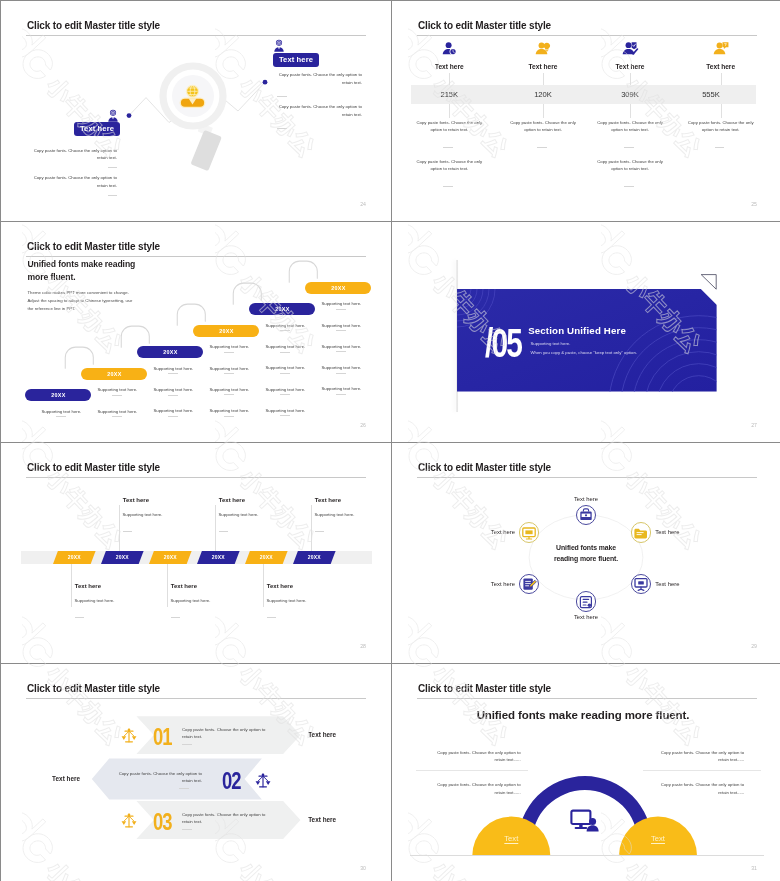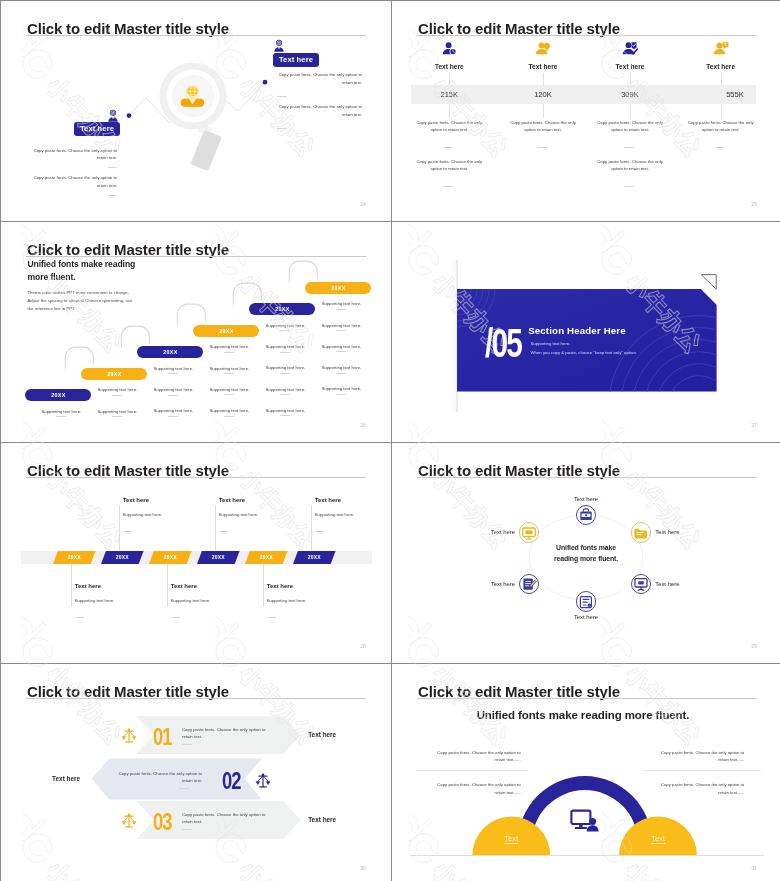--- a/index.html
+++ b/index.html
@@ -4,21 +4,21 @@
 <style>
   * { box-sizing: border-box; margin:0; padding:0; }
   html,body { width:780px; height:881px; background:#ffffff; }
   body { font-family:"Liberation Sans", sans-serif; -webkit-font-smoothing:antialiased; }
   .grid { width:780px; height:881px; display:grid; grid-template-columns:390px 390px;
           grid-template-rows:220px 220px 220px 221px; background:#8a8a8a; gap:1px;
           padding:1px 0 0 1px; }
   .slide { position:relative; background:#fff; overflow:hidden; }
   .wm { position:absolute; inset:0; pointer-events:none; z-index:1; opacity:1; }
   .content { position:absolute; inset:0; z-index:2; }
-  .title { position:absolute; left:26px; top:18.5px; font-size:15px; font-weight:bold; color:#231f20; letter-spacing:-0.15px;}
+  .title { position:absolute; left:26px; top:18.5px; font-size:10px; font-weight:bold; color:#231f20; letter-spacing:-0.15px;}
   .titlerule { position:absolute; left:25px; right:25px; top:33.5px; height:1px; background:#c8c8c8; }
   .node-btn { position:absolute; background:#2a249c; color:#fff; border-radius:3px;
      font-size:7.6px; font-weight:bold; text-align:center; line-height:13.5px; letter-spacing:.1px;}
   .para { position:absolute; font-size:4.3px; color:#3f3f3f; line-height:7.8px; text-align:right; }
   .dashlet { position:absolute; width:9.5px; height:1px; background:#d5d5d5; }
   
   .abs { position:absolute; }
   .s1g { position:absolute; left:0; top:0; }
 
   .wmlayer { position:absolute; left:0; top:0; width:780px; height:881px; z-index:50; pointer-events:none; opacity:0.55; }
@@ -182,21 +182,21 @@
       <div class="s2lab" style="left:198.0px;top:62px;width:80px;">Text here</div>
       <div class="s2val" style="left:198.0px;top:89px;width:80px;">309K</div>
       <div class="s2vl" style="left:238.0px;top:72px;height:12px;"></div>
       <svg class="abs" style="left:319.7px;top:40px;" width="18" height="15" viewBox="0 0 23 19">
         <circle cx="9.6" cy="5.6" r="3.8" fill="#f2b01c"></circle>
       <path d="M2.2 17 C2.2 12.6 5.6 10 9.6 10 C13.6 10 17 12.6 17 17 Z" fill="#f2b01c"></path>
       <path d="M13.4 1.6 L21 1.6 L21 7.8 L17.8 7.8 L15.2 10.2 L15.2 7.8 L13.4 7.8 Z" fill="#f2b01c"></path>
       <text x="17.2" y="6.6" font-size="5.2" font-weight="bold" fill="#fff" text-anchor="middle" font-family="Liberation Sans, sans-serif">?</text>
       </svg>
       <div class="s2lab" style="left:288.7px;top:62px;width:80px;">Text here</div>
-      <div class="s2val" style="left:303px;top:89px;width:80px;">555K</div>
+      <div class="s2val" style="left:279px;top:89px;width:80px;">555K</div>
       <div class="s2vl" style="left:328.7px;top:72px;height:12px;"></div>
       <div class="s2vl" style="left:57.3px;top:103px;height:14px;"></div>
       <div class="s2p" style="left:22.3px;top:117.5px;width:70px;">Copy paste fonts. Choose the only option to retain text.</div>
       <div class="dashlet" style="left:51.3px;top:145.5px;"></div>
       <div class="s2vl" style="left:151.0px;top:103px;height:14px;"></div>
       <div class="s2p" style="left:116.0px;top:117.5px;width:70px;">Copy paste fonts. Choose the only option to retain text.</div>
       <div class="dashlet" style="left:145.0px;top:145.5px;"></div>
       <div class="s2vl" style="left:238.0px;top:103px;height:14px;"></div>
       <div class="s2p" style="left:203.0px;top:117.5px;width:70px;">Copy paste fonts. Choose the only option to retain text.</div>
       <div class="dashlet" style="left:232.0px;top:145.5px;"></div>
@@ -311,21 +311,21 @@
             <circle cx="241.8" cy="116.7" r="78"></circle>
             <circle cx="241.8" cy="116.7" r="90"></circle>
           </g>
         </g>
 
       </svg>
       <svg class="abs" style="left:308px;top:48px;" width="20" height="20" viewBox="0 0 20 20">
         <path d="M1.2 4.6 L16.2 19.2 L16.2 4.6 Z" fill="#ffffff" stroke="#45455c" stroke-width="0.8" stroke-linejoin="miter"></path>
       </svg>
       <div class="s4num">/05</div>
-      <div class="s4title">Section Header Here</div>
+      <div class="s4title">Section Unified Here</div>
       <div class="s4sub">Supporting text here.</div>
       <div class="s4sub2">When you copy &amp; paste, choose "keep text only" option.</div>
       <div class="pgnum">27</div>
     </div>
   </div>
   <div class="slide" style="--cc0:#f8b115;--cc1:#2a249c;--cc2:#f8b115;--cc3:#2a249c;--cc4:#f8b115;--cc5:#2a249c;">
     <div class="content">
       <div class="title">Click to edit Master title style</div>
       <div class="titlerule"></div>
 <div class="s5band"></div>

